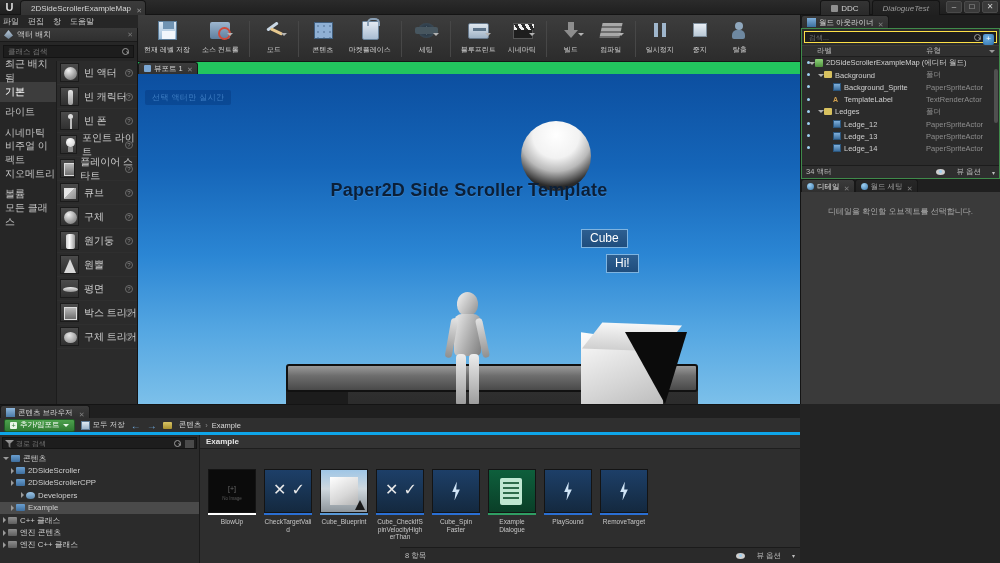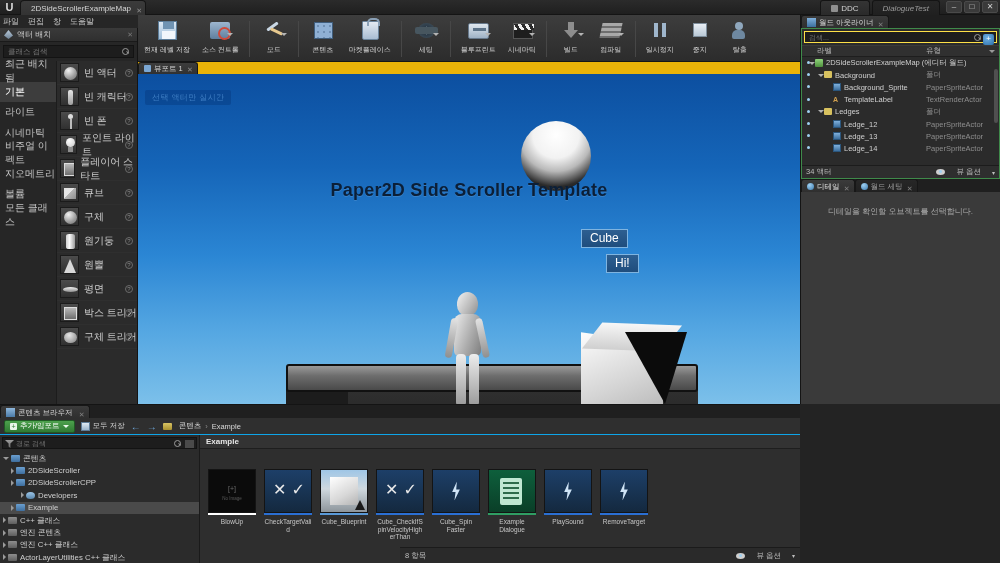--- a/index.html
+++ b/index.html
@@ -144,21 +144,21 @@
   .i-stop { position:absolute; left:6px; top:3px; width:14px; height:14px;
     background:linear-gradient(#e9eff5,#b9c8d6); border:1px solid #7e8e9c; }
   .i-eject { position:absolute; left:5px; top:2px; width:16px; height:17px; }
   .i-eject:before { content:""; position:absolute; left:3px; top:0; width:8px; height:8px; border-radius:50%;
     background:#8fa7bd; }
   .i-eject:after { content:""; position:absolute; left:0; top:8px; width:13px; height:9px;
     background:#6e88a0; border-radius:5px 5px 2px 2px; }
 
   
   .vp-wrap { position:absolute; left:138px; top:62px; width:662px; height:342px; background:#1a1a1a; }
-  .vp-tabrow { height:12px; background:#eab308; display:flex; }
+  .vp-tabrow { height:12px; background:#22c55e; display:flex; }
   .vp-tab { height:12px; padding:0 14px 0 5px; font-size:7.5px; line-height:12px; color:#d8d8d8;
     background:linear-gradient(#3c3c3c,#313131); border:1px solid #171717; border-bottom:none;
     border-radius:3px 3px 0 0; position:relative; display:flex; align-items:center; gap:3px; }
   .vp-tab .x { position:absolute; right:4px; top:1px; font-size:7px; color:#8a8a8a; }
   .vp-icon { width:7px; height:7px; background:#7ba7d4; border-radius:1px; }
   .viewport { position:absolute; left:0; top:12px; width:662px; height:330px; overflow:hidden;
     background:linear-gradient(#0c4fa0 0%,#1565b8 28%,#2b86d4 55%,#55a7e2 78%,#7cc0ea 100%); }
   .vp-notice { position:absolute; left:7px; top:16px; font-size:8px; color:#3f7ec4;
     background:rgba(0,40,100,.28); padding:2px 7px; border-radius:2px; letter-spacing:.4px; }
   .vp-title { position:absolute; left:0; top:106px; width:662px; text-align:center; font-size:18px;
@@ -245,21 +245,21 @@
   .dot-b { width:7px;height:7px;border-radius:50%;background:radial-gradient(circle at 35% 30%,#9fd0f2,#3b7aae); }
 
   
   .cb { position:absolute; left:0; top:404px; width:800px; height:159px; background:#262626;
     border-top:1px solid #141414; }
   .cb-tabrow { height:13px; background:#1f1f1f; display:flex; align-items:flex-end; }
   .cb-tab { height:13px; padding:0 16px 0 5px; font-size:7.5px; line-height:13px; color:#d6d6d6;
     background:linear-gradient(#3b3b3b,#2f2f2f); border:1px solid #171717; border-bottom:none;
     border-radius:3px 3px 0 0; display:flex; align-items:center; gap:3px; position:relative; }
   .cb-tab .x { position:absolute; right:4px; top:2px; font-size:7px; color:#808080; }
-  .cb-toolbar { height:17px; background:#2f2f2f; border-bottom:1px solid #0ea5e9; display:flex;
+  .cb-toolbar { height:17px; background:#2f2f2f; border-bottom:3px solid #0ea5e9; display:flex;
     align-items:center; padding:0 4px; gap:6px; }
   .btn-add { height:13px; background:linear-gradient(#4da14d,#2f7a33); border:1px solid #1f5a24;
     border-radius:2px; color:#fff; font-size:7.5px; display:flex; align-items:center; gap:3px;
     padding:0 5px; }
   .btn-add .plus { width:7px;height:7px;background:#e8f5e8;color:#2f7a33;font-size:7px;line-height:7px;
     text-align:center;border-radius:1px;}
   .btn-add .car { width:0;height:0;border-left:3px solid transparent;border-right:3px solid transparent;
     border-top:3px solid #eaf7ea;}
   .btn-flat { font-size:7.5px; color:#d2d2d2; display:flex; align-items:center; gap:3px; }
   .nav-arrow { color:#6fa8dc; font-size:10px; }
@@ -768,25 +768,20 @@
           <div class="tnode" style="padding-left: 3px;">
             <span class="tri"></span>
             <span class="f-ic cpp"></span>
             <span>엔진 콘텐츠</span>
           </div>
           <div class="tnode" style="padding-left: 3px;">
             <span class="tri"></span>
             <span class="f-ic cpp"></span>
             <span>엔진 C++ 클래스</span>
           </div>
-          <div class="tnode" style="padding-left: 3px;">
-            <span class="tri"></span>
-            <span class="f-ic cpp"></span>
-            <span>ActorLayerUtilities C++ 클래스</span>
-          </div>
         </div>
     </div>
 
     <div class="cb-right">
       <div class="cr-head">Example</div>
       <div class="tiles" id="asset-tiles">
           <div class="tile">
             <div class="thumb" style="background: rgb(11, 11, 11);">
               <div style="position:absolute;left:50%;top:42%;transform:translate(-50%,-50%);color:#6b6b6b;font-size:7px;">[+]</div>
               <div style="position:absolute;left:50%;top:62%;transform:translateX(-50%);color:#5a5a5a;font-size:4.5px;">No Image</div>

